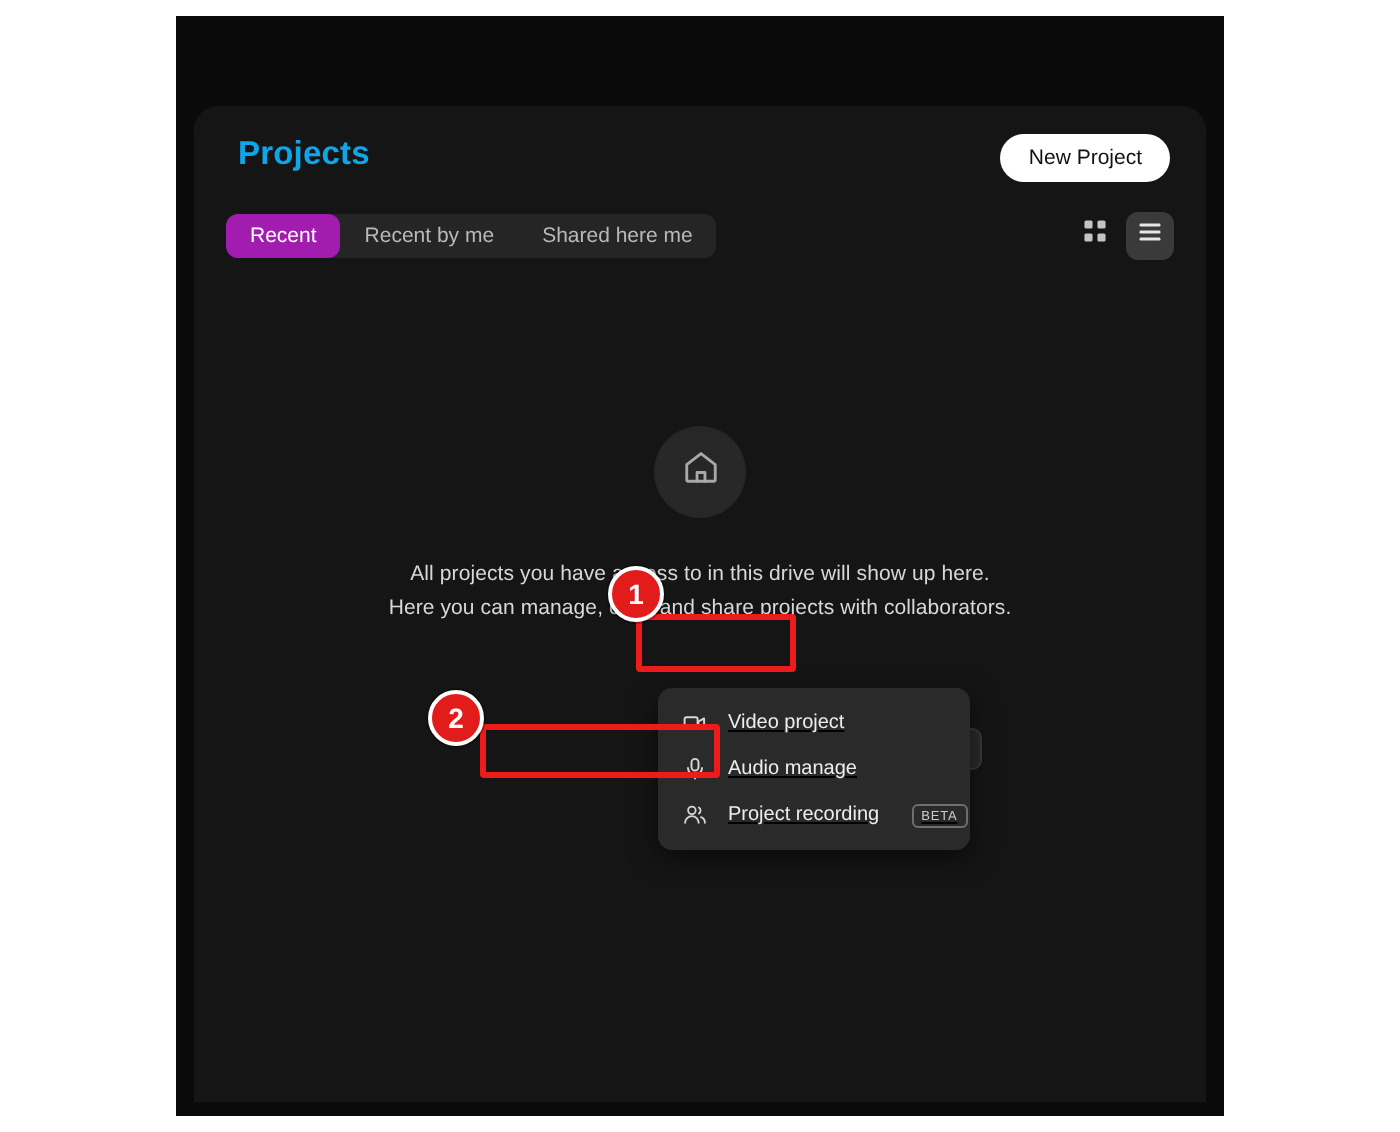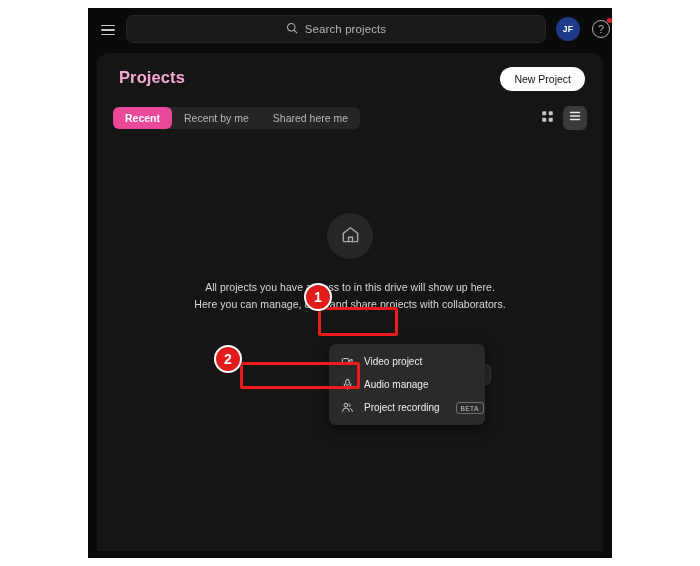--- a/index.html
+++ b/index.html
@@ -142,21 +142,21 @@
     height: 498px;
     background: #151515;
     border-radius: 12px 12px 0 0;
     overflow: hidden;
   }
 
   .page-title {
     position: absolute;
     left: 22px;
     top: 15px;
-    color: #f9a8d4;
+    color: #0ea5e9;
     font-size: 16.5px;
     font-weight: bold;
     letter-spacing: 0.1px;
   }
 
   .new-project-top {
     position: absolute;
     right: 18px;
     top: 14px;
     height: 24px;
@@ -191,23 +191,23 @@
     display: flex;
     align-items: center;
     justify-content: center;
     font-size: 10.5px;
     color: #b9b9b9;
     border-radius: 6px;
     cursor: pointer;
     white-space: nowrap;
   }
   .tab.active {
-    background: #ec4899;
+    background: #a21caf;
     color: #ffffff;
-    font-weight: bold;
+    font-weight: normal;
   }
 
   .view-toggle {
     position: absolute;
     right: 16px;
     top: 53px;
     display: flex;
     align-items: center;
     gap: 4px;
   }
@@ -279,20 +279,21 @@
     padding: 6px 0;
     box-shadow: 0 4px 14px rgba(0,0,0,0.55);
   }
   .menu-item {
     height: 23px;
     display: flex;
     align-items: center;
     padding: 0 11px;
     gap: 10px;
     cursor: pointer;
+    text-decoration: underline;
   }
   .menu-icon {
     width: 14px;
     display: flex;
     align-items: center;
     justify-content: center;
     flex-shrink: 0;
   }
   .menu-label {
     color: #eeeeee;
@@ -338,46 +339,20 @@
   .ann-badge-1 { left: 304px; top: 283px; }
   .ann-badge-2 { left: 214px; top: 345px; }
 </style>
 </head>
 <body>
 
 <div id="screenshot">
 
   <div class="app-window">
 
-    <div class="topbar">
-
-      <div class="hamburger">
-        <span></span>
-        <span></span>
-        <span></span>
-      </div>
-
-      <div class="searchbar">
-        <span class="search-ico">
-          <svg width="12" height="12" viewBox="0 0 16 16">
-            <circle cx="7" cy="7" r="5" fill="none" stroke="#b4b4b4" stroke-width="1.4"></circle>
-            <line x1="10.7" y1="10.7" x2="14.5" y2="14.5" stroke="#b4b4b4" stroke-width="1.4" stroke-linecap="round"></line>
-          </svg>
-        </span>
-        <span class="search-placeholder">Search projects</span>
-      </div>
-
-      <div class="avatar">JF</div>
-
-      <div class="help-wrap">
-        <div class="help-circle">?</div>
-        <div class="help-dot"></div>
-      </div>
-
-    </div>
 
     <div class="content-card">
 
       <div class="page-title">Projects</div>
 
       <button class="new-project-top">New Project</button>
 
       <div class="tabs">
         <div class="tab active">Recent</div>
         <div class="tab">Recent by me</div>

